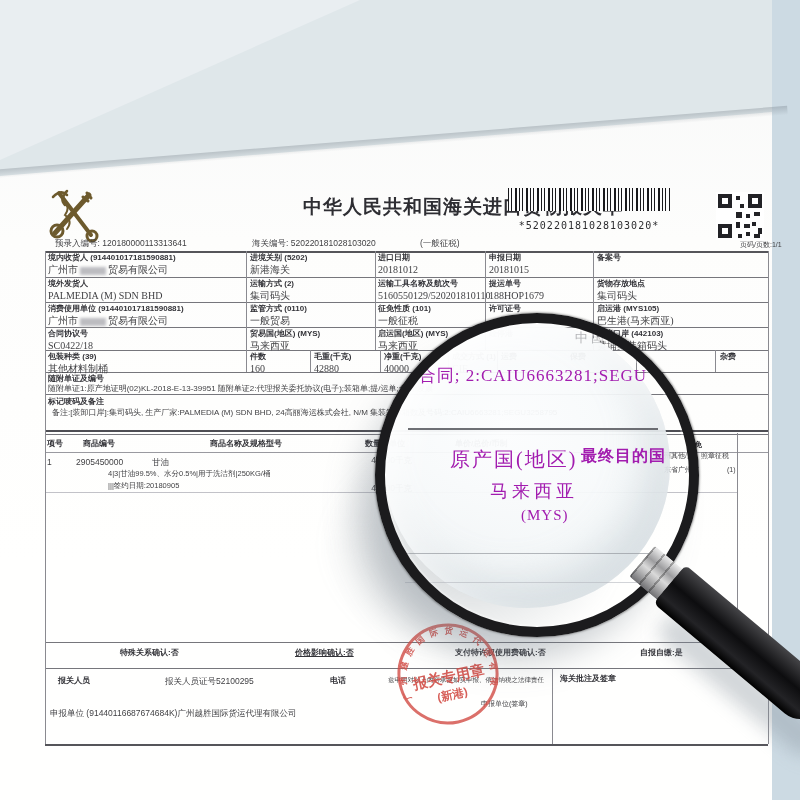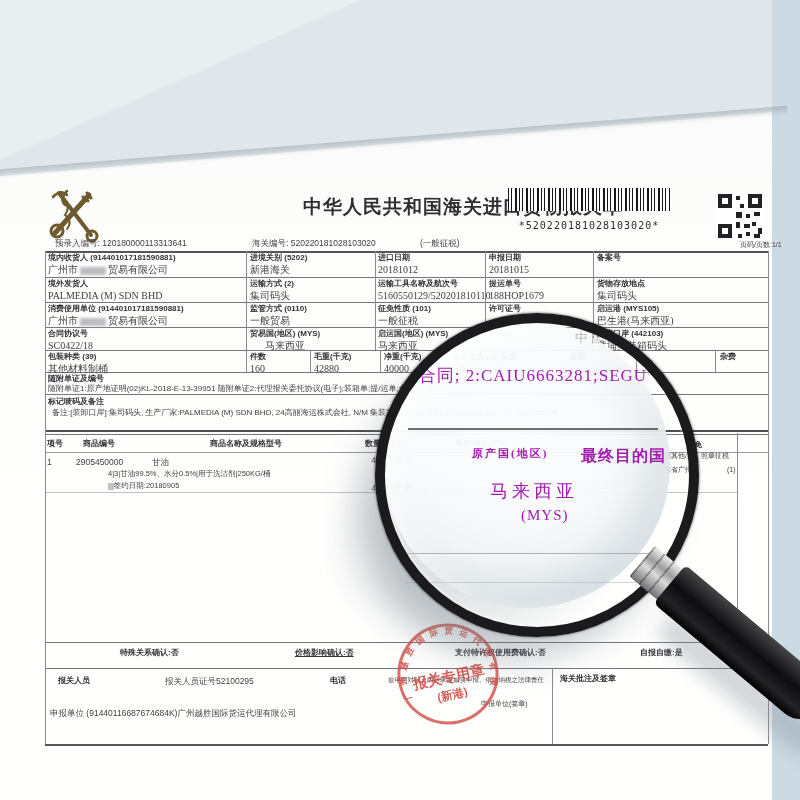--- a/index.html
+++ b/index.html
@@ -196,21 +196,21 @@
   </div>
   <div class="cell" style="left:597px;top:304px;">
     <div class="lbl">启运港 (MYS105)</div>
       <div class="val">巴生港(马来西亚)</div>
   </div>
 
   <div class="cell" style="left:48px;top:329px;">
     <div class="lbl">合同协议号</div>
       <div class="val">SC0422/18</div>
   </div>
-  <div class="cell" style="left:250px;top:329px;text-align:center;">
+  <div class="cell" style="left:250px;top:329px;">
     <div class="lbl">贸易国(地区) (MYS)</div>
       <div class="val">马来西亚</div>
   </div>
   <div class="cell" style="left:378px;top:329px;">
     <div class="lbl">启运国(地区) (MYS)</div>
       <div class="val">马来西亚</div>
   </div>
   <div class="cell" style="left:489px;top:329px;">
     <div class="lbl">经停港</div>
       <div class="val"></div>
@@ -306,21 +306,21 @@
 
   <div class="abs" id="glass-shadow"></div>
   <div class="abs" id="glass-wash"></div>
 
   <div class="mag" style="left:575px;top:329px;font-size:13px;color:rgba(62,62,72,.38);letter-spacing:3px;">中国省</div>
   <div class="abs" style="left:408px;top:428px;width:250px;height:2px;background:rgba(75,76,82,.8);"></div>
   <div class="abs" style="left:396px;top:553px;width:265px;height:1px;background:rgba(150,154,160,.7);"></div>
   <div class="abs" style="left:405px;top:582px;width:245px;height:1px;background:rgba(180,184,190,.6);"></div>
 
   <div class="mag" style="left:413px;top:364px;font-size:17px;letter-spacing:1px;">:合同; 2:CAIU6663281;SEGU</div>
-  <div class="mag" style="left:472px;top:446px;font-size:11px;font-weight:700;letter-spacing:2px;">原产国(地区)</div>
+  <div class="mag" style="left:450px;top:446px;font-size:20px;font-weight:400;letter-spacing:2px;">原产国(地区)</div>
   <div class="mag" style="left:581px;top:446px;font-size:16px;font-weight:700;letter-spacing:1px;">最终目的国</div>
   <div class="mag" style="left:490px;top:479px;font-size:18px;letter-spacing:4px;">马来西亚</div>
   <div class="mag" style="left:521px;top:507px;font-size:15px;letter-spacing:1px;">(MYS)</div>
 
   <div class="abs" id="rim"></div>
   <div class="abs" id="handle-shadow"></div>
   <div class="abs" id="handle-group">
     <div id="ferrule"></div>
     <div id="handle"></div>
   </div>

